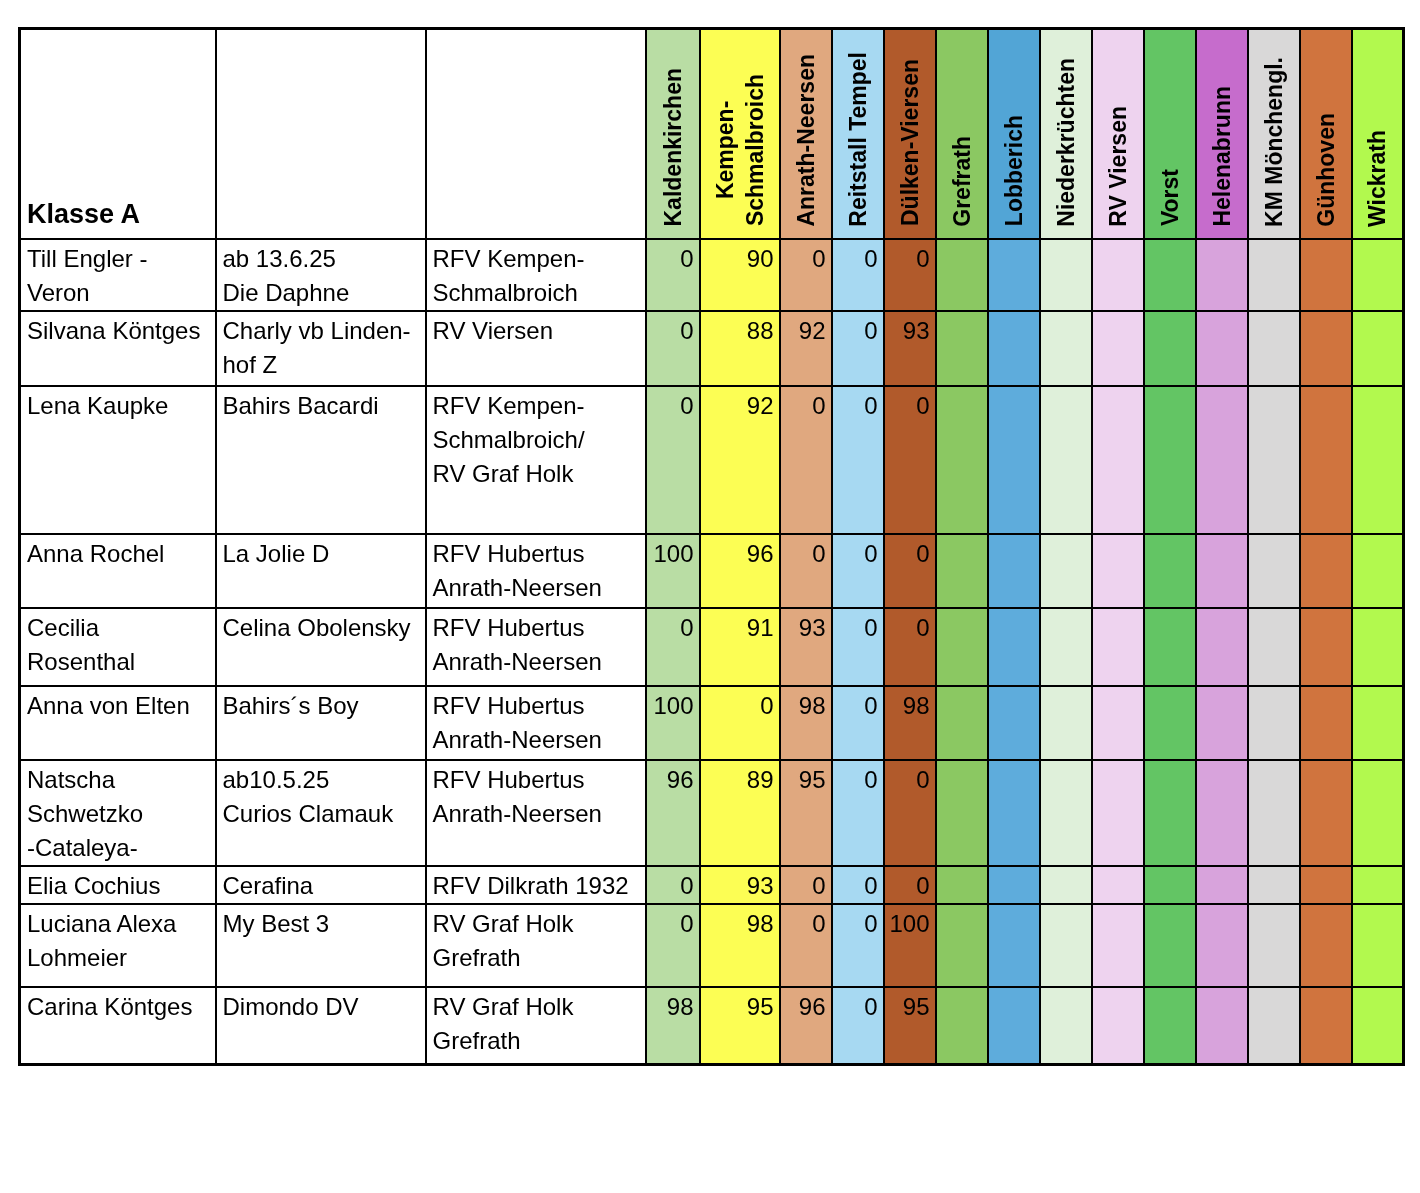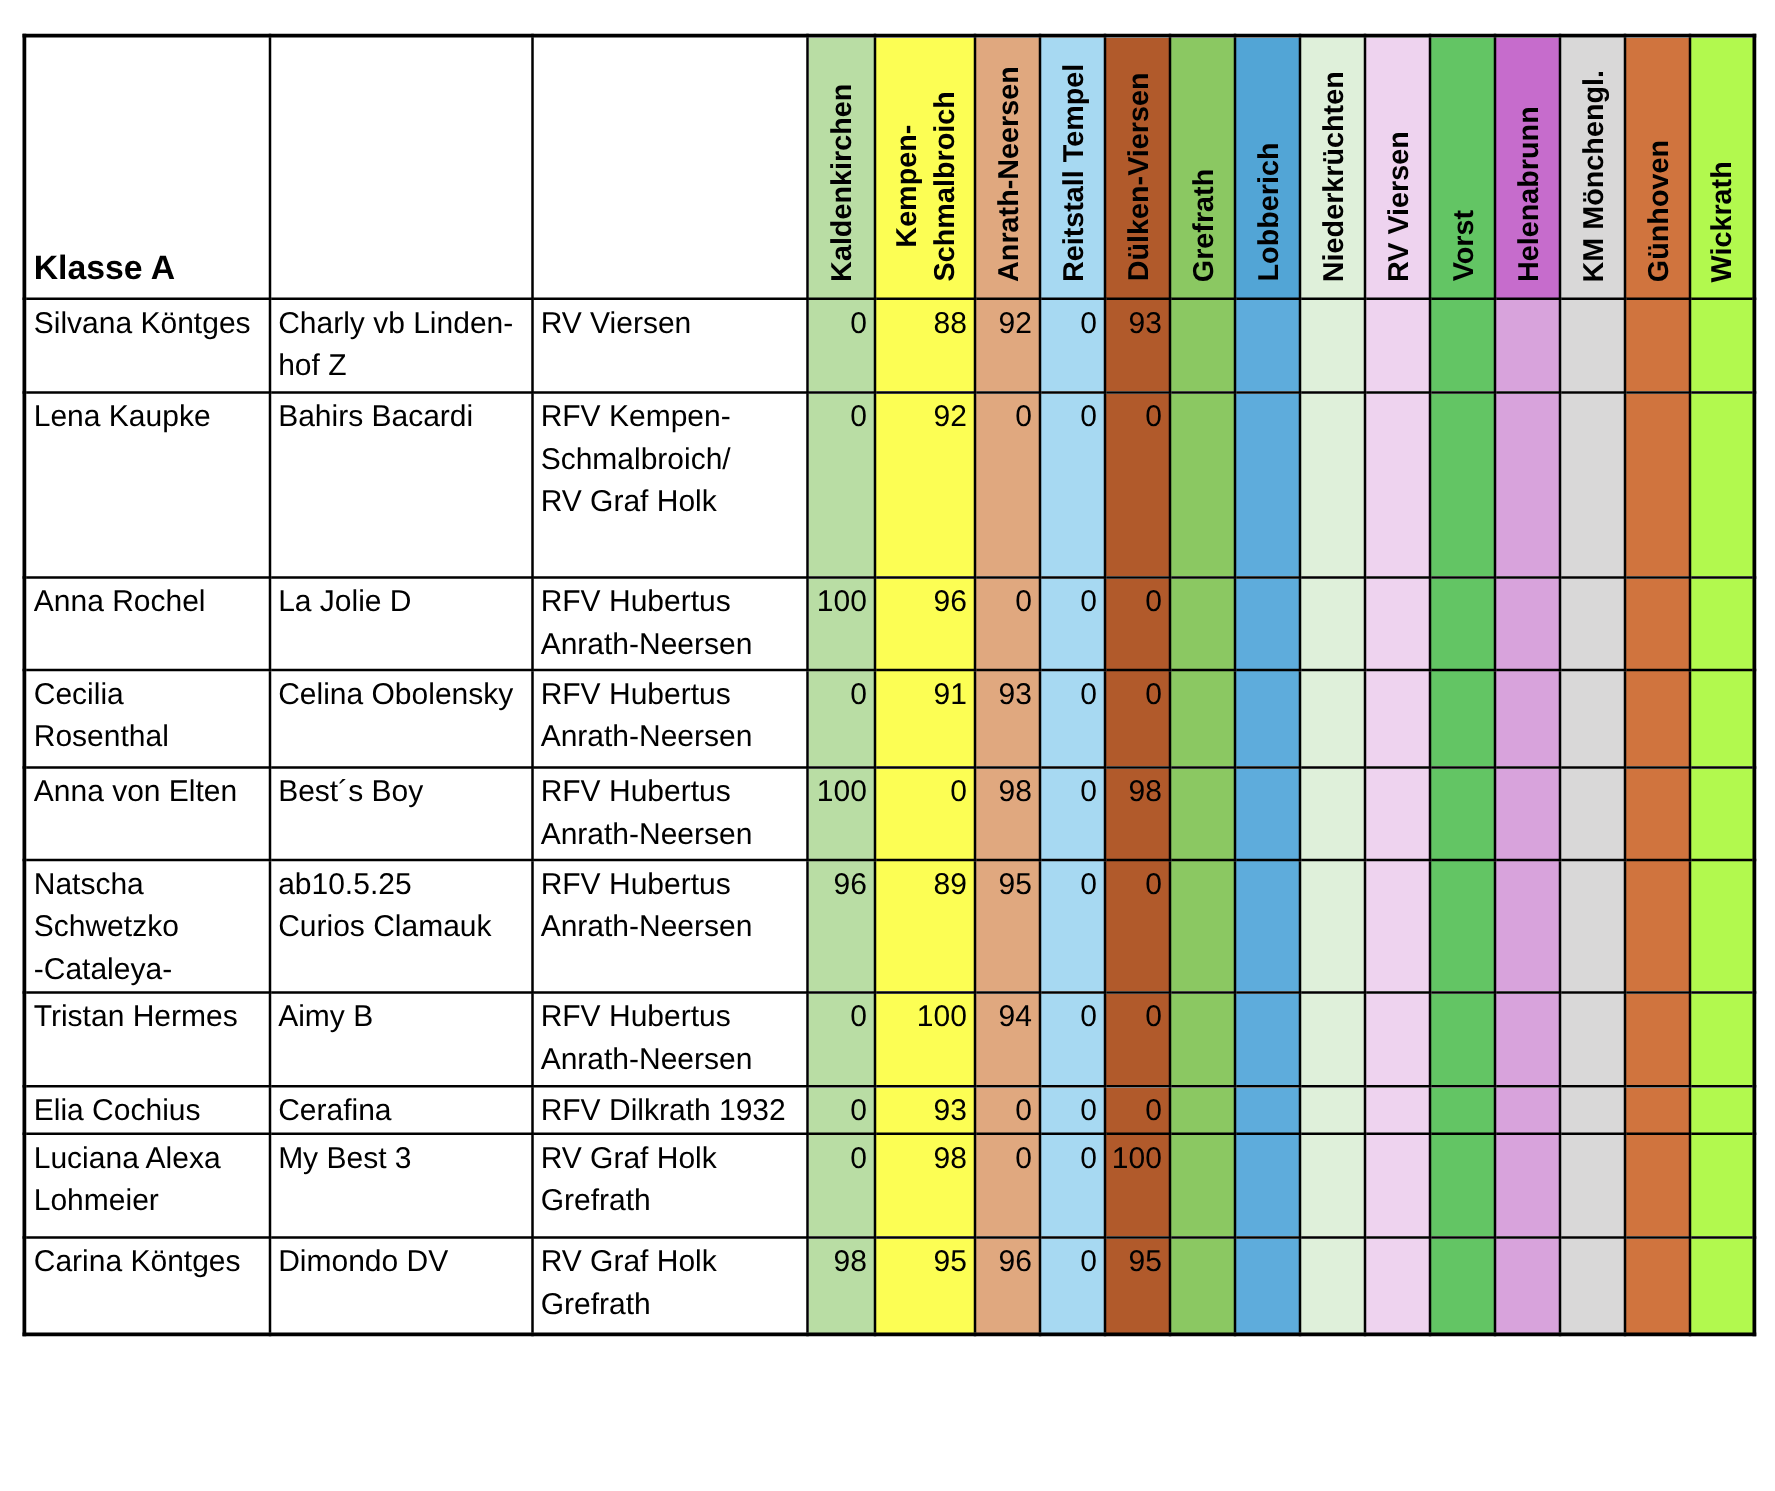--- a/index.html
+++ b/index.html
@@ -114,20 +114,41 @@
           <th class="venue" style="background: rgb(223, 240, 218);"><span class="vtext">Niederkrüchten</span></th>
           <th class="venue" style="background: rgb(238, 211, 239);"><span class="vtext">RV Viersen</span></th>
           <th class="venue" style="background: rgb(99, 197, 100);"><span class="vtext">Vorst</span></th>
           <th class="venue" style="background: rgb(198, 108, 204);"><span class="vtext">Helenabrunn</span></th>
           <th class="venue" style="background: rgb(217, 216, 216);"><span class="vtext">KM Mönchengl.</span></th>
           <th class="venue" style="background: rgb(208, 116, 62);"><span class="vtext">Günhoven</span></th>
           <th class="venue" style="background: rgb(178, 249, 78);"><span class="vtext">Wickrath</span></th>
         </tr>
     </thead>
     <tbody id="table-body">
+        <tr style="height: 70px;">
+          <td class="txt">Till Engler - Veron</td>
+          <td class="txt">ab 13.6.25
+Die Daphne</td>
+          <td class="txt">RFV Kempen-
+Schmalbroich</td>
+          <td class="num" style="background: rgb(185, 221, 164);">0</td>
+          <td class="num" style="background: rgb(252, 254, 84);">90</td>
+          <td class="num" style="background: rgb(224, 168, 127);">0</td>
+          <td class="num" style="background: rgb(167, 217, 242);">0</td>
+          <td class="num" style="background: rgb(177, 90, 43);">0</td>
+          <td class="num" style="background: rgb(139, 200, 98);"></td>
+          <td class="num" style="background: rgb(94, 172, 220);"></td>
+          <td class="num" style="background: rgb(223, 240, 218);"></td>
+          <td class="num" style="background: rgb(238, 211, 239);"></td>
+          <td class="num" style="background: rgb(99, 197, 100);"></td>
+          <td class="num" style="background: rgb(216, 163, 220);"></td>
+          <td class="num" style="background: rgb(217, 216, 216);"></td>
+          <td class="num" style="background: rgb(208, 116, 62);"></td>
+          <td class="num" style="background: rgb(178, 249, 78);"></td>
+        </tr>
         <tr style="height: 75px;">
           <td class="txt">Silvana Köntges</td>
           <td class="txt">Charly vb Linden-
 hof Z</td>
           <td class="txt">RV Viersen</td>
           <td class="num" style="background: rgb(185, 221, 164);">0</td>
           <td class="num" style="background: rgb(252, 254, 84);">88</td>
           <td class="num" style="background: rgb(224, 168, 127);">92</td>
           <td class="num" style="background: rgb(167, 217, 242);">0</td>
           <td class="num" style="background: rgb(177, 90, 43);">93</td>
@@ -197,21 +218,21 @@
           <td class="num" style="background: rgb(223, 240, 218);"></td>
           <td class="num" style="background: rgb(238, 211, 239);"></td>
           <td class="num" style="background: rgb(99, 197, 100);"></td>
           <td class="num" style="background: rgb(216, 163, 220);"></td>
           <td class="num" style="background: rgb(217, 216, 216);"></td>
           <td class="num" style="background: rgb(208, 116, 62);"></td>
           <td class="num" style="background: rgb(178, 249, 78);"></td>
         </tr>
         <tr style="height: 74px;">
           <td class="txt">Anna von Elten</td>
-          <td class="txt">Best´s Boy</td>
+          <td class="txt">Bahirs´s Boy</td>
           <td class="txt">RFV Hubertus
 Anrath-Neersen</td>
           <td class="num" style="background: rgb(185, 221, 164);">100</td>
           <td class="num" style="background: rgb(252, 254, 84);">0</td>
           <td class="num" style="background: rgb(224, 168, 127);">98</td>
           <td class="num" style="background: rgb(167, 217, 242);">0</td>
           <td class="num" style="background: rgb(177, 90, 43);">98</td>
           <td class="num" style="background: rgb(139, 200, 98);"></td>
           <td class="num" style="background: rgb(94, 172, 220);"></td>
           <td class="num" style="background: rgb(223, 240, 218);"></td>
@@ -238,40 +259,20 @@
           <td class="num" style="background: rgb(139, 200, 98);"></td>
           <td class="num" style="background: rgb(94, 172, 220);"></td>
           <td class="num" style="background: rgb(223, 240, 218);"></td>
           <td class="num" style="background: rgb(238, 211, 239);"></td>
           <td class="num" style="background: rgb(99, 197, 100);"></td>
           <td class="num" style="background: rgb(216, 163, 220);"></td>
           <td class="num" style="background: rgb(217, 216, 216);"></td>
           <td class="num" style="background: rgb(208, 116, 62);"></td>
           <td class="num" style="background: rgb(178, 249, 78);"></td>
         </tr>
-        <tr style="height: 75px;">
-          <td class="txt">Tristan Hermes</td>
-          <td class="txt">Aimy B</td>
-          <td class="txt">RFV Hubertus
-Anrath-Neersen</td>
-          <td class="num" style="background: rgb(185, 221, 164);">0</td>
-          <td class="num" style="background: rgb(252, 254, 84);">100</td>
-          <td class="num" style="background: rgb(224, 168, 127);">94</td>
-          <td class="num" style="background: rgb(167, 217, 242);">0</td>
-          <td class="num" style="background: rgb(177, 90, 43);">0</td>
-          <td class="num" style="background: rgb(139, 200, 98);"></td>
-          <td class="num" style="background: rgb(94, 172, 220);"></td>
-          <td class="num" style="background: rgb(223, 240, 218);"></td>
-          <td class="num" style="background: rgb(238, 211, 239);"></td>
-          <td class="num" style="background: rgb(99, 197, 100);"></td>
-          <td class="num" style="background: rgb(216, 163, 220);"></td>
-          <td class="num" style="background: rgb(217, 216, 216);"></td>
-          <td class="num" style="background: rgb(208, 116, 62);"></td>
-          <td class="num" style="background: rgb(178, 249, 78);"></td>
-        </tr>
         <tr style="height: 38px;">
           <td class="txt">Elia Cochius</td>
           <td class="txt">Cerafina</td>
           <td class="txt">RFV Dilkrath 1932</td>
           <td class="num" style="background: rgb(185, 221, 164);">0</td>
           <td class="num" style="background: rgb(252, 254, 84);">93</td>
           <td class="num" style="background: rgb(224, 168, 127);">0</td>
           <td class="num" style="background: rgb(167, 217, 242);">0</td>
           <td class="num" style="background: rgb(177, 90, 43);">0</td>
           <td class="num" style="background: rgb(139, 200, 98);"></td>

